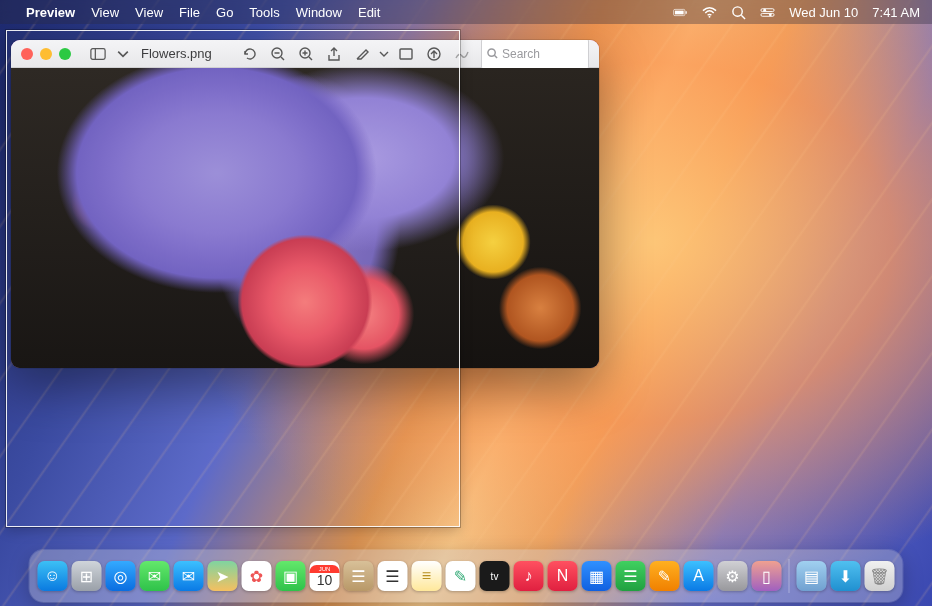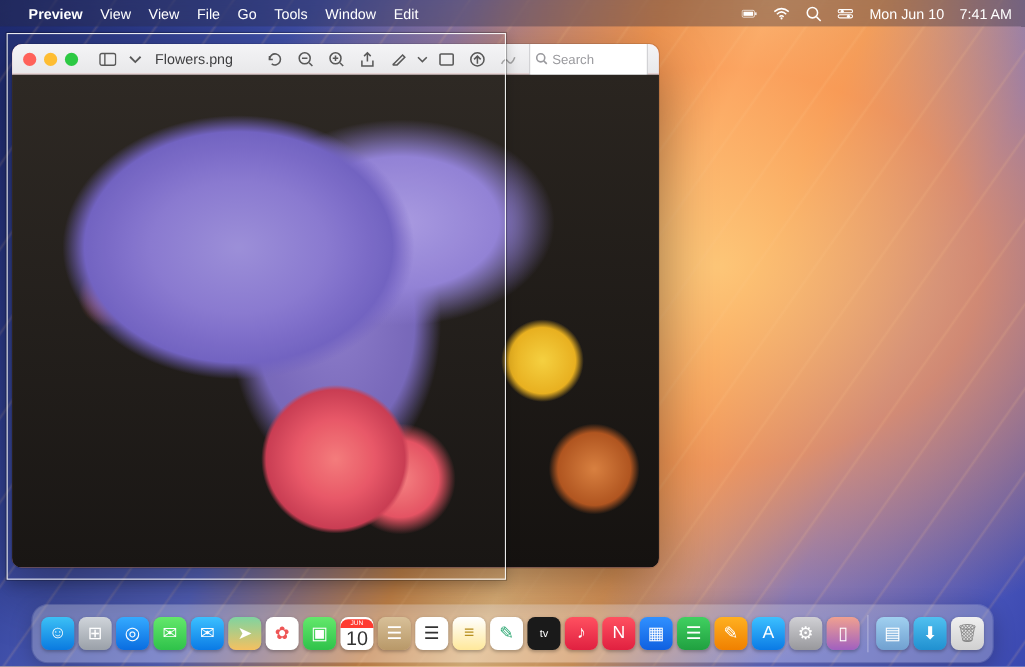--- a/index.html
+++ b/index.html
@@ -40,22 +40,22 @@
 .menubar .item { margin-right: 16px; cursor: default; }
 .menubar .item.bold { font-weight: 600; }
 .menubar .spacer { flex: 1; }
 .menubar .right-item { margin-left: 14px; display:flex; align-items:center; }
 .menubar svg { width:15px; height:15px; }
 
 
 .window {
   position: absolute;
   left: 11px; top: 40px;
-  width: 588px; height: 476px;
-  background: #fca5a5;
+  width: 588px; height: 328px;
+  background: #f0abfc;
   border-radius: 9px;
   box-shadow: 0 20px 50px rgba(0,0,0,0.4), 0 0 0 1px rgba(0,0,0,0.1);
   overflow: hidden;
 }
 .titlebar {
   height: 28px;
   background: linear-gradient(#f4f4f6, #e8e8ea);
   border-bottom: 1px solid #d0d0d2;
   display: flex; align-items: center;
   padding: 0 10px;
@@ -132,21 +132,21 @@
   display:flex; align-items:center; justify-content:center;
   box-shadow: 0 1px 3px rgba(0,0,0,0.25);
   font-size: 16px;
   color:#fff;
   position:relative;
   cursor:default;
 }
 .dock-sep { width:1px; height:34px; background:rgba(255,255,255,0.35); margin:0 3px; }
 .calendar-icon { background:#fff; flex-direction:column; font-size:7px; line-height:1; color:#333; }
 .calendar-icon .top { background:#ff3b30; color:#fff; width:100%; text-align:center; border-radius:7px 7px 0 0; font-size:6px; padding:1px 0; }
-.calendar-icon .num { font-size:18px; font-weight:500; }
+.calendar-icon .num { font-size:14px; font-weight:500; }
 </style>
 </head>
 <body>
 
 <div class="desktop"></div>
 
 <div class="menubar">
   <span class="apple"></span>
   <span class="item bold">Preview</span>
   <span class="item">View</span>
@@ -177,21 +177,21 @@
       </svg>
   </span>
   <span class="right-item">
     <svg viewBox="0 0 16 10">
         <rect x="1" y="1" width="14" height="3" rx="1.5" stroke="#fff" fill="none"></rect>
         <rect x="1" y="6" width="14" height="3" rx="1.5" stroke="#fff" fill="none"></rect>
         <circle cx="5" cy="2.5" r="1.5" fill="#fff"></circle>
         <circle cx="11" cy="7.5" r="1.5" fill="#fff"></circle>
       </svg>
   </span>
-  <span class="right-item">Mon Jun 10</span>
+  <span class="right-item">Wed Jun 10</span>
   <span class="right-item">7:41 AM</span>
 </div>
 
 <div class="window">
   <div class="titlebar">
     <div class="traffic">
       <span class="t-close"></span>
       <span class="t-min"></span>
       <span class="t-max"></span>
     </div>

